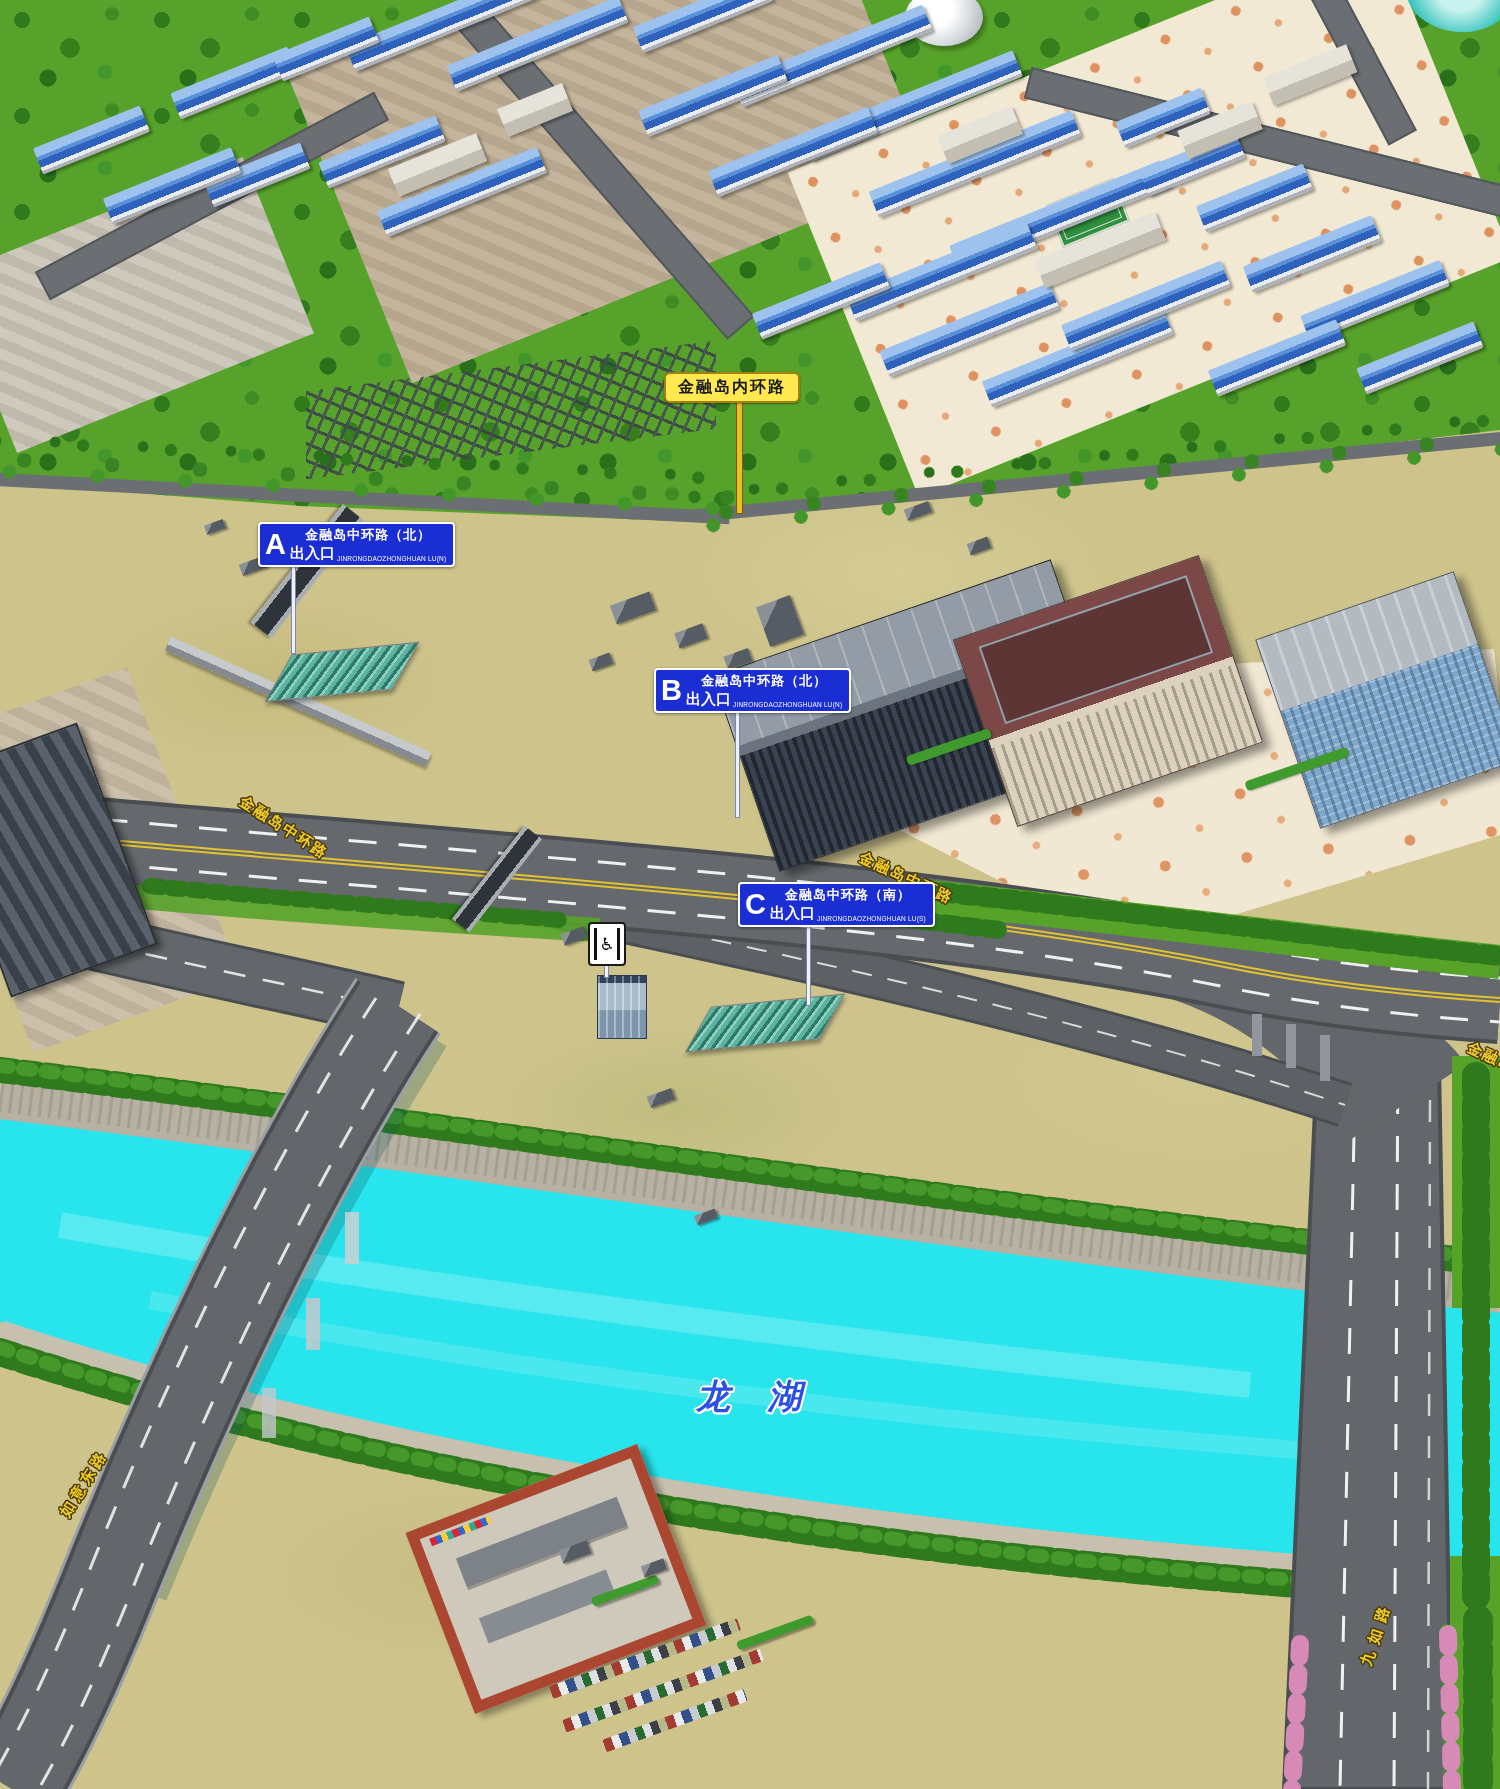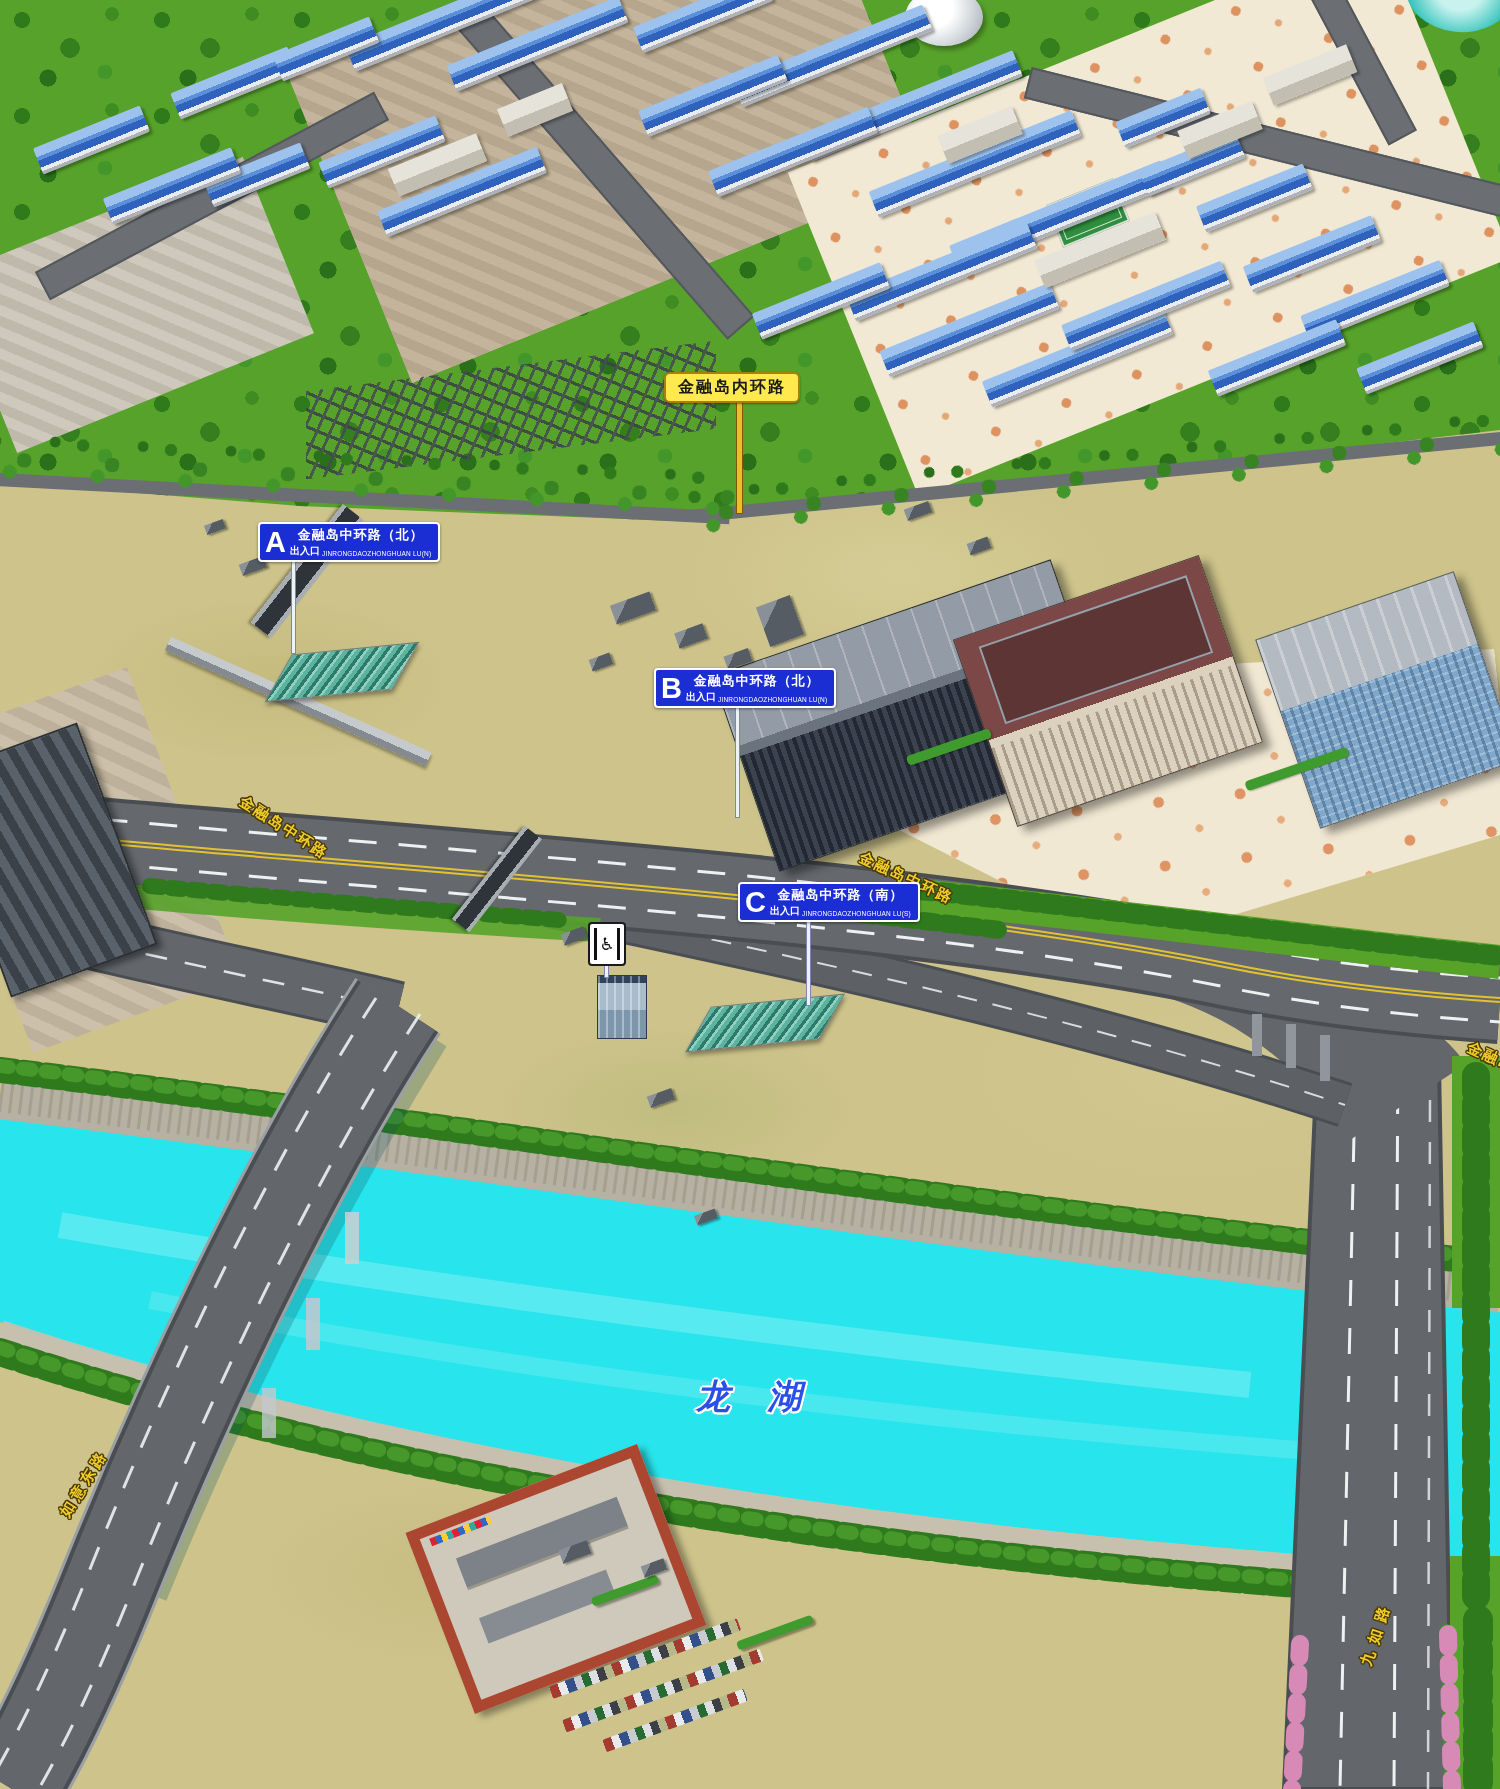--- a/index.html
+++ b/index.html
@@ -115,21 +115,21 @@
   .cars{position:absolute;height:13px;z-index:5;transform:rotate(-20deg);border-radius:2px;
     background:repeating-linear-gradient(90deg,#a33b30 0 9px,#e8eaec 9px 17px,#33508a 17px 26px,#c8ccd0 26px 34px,#276b32 34px 42px,#dddfe2 42px 50px,#3c4046 50px 58px,#b7b98a 58px 66px);}
   .bench{position:absolute;height:9px;background:#3f9b2d;border-radius:4px;z-index:5;transform:rotate(-20deg);box-shadow:2px 3px 2px rgba(0,0,0,.35);}
   
   .esign{position:absolute;display:flex;align-items:center;gap:4px;background:#1b2ed4;border:2px solid #fff;
     border-radius:4px;padding:2px 7px 2px 5px;color:#fff;box-shadow:0 1px 3px rgba(0,0,0,.45);z-index:20;}
   .esign .letter{font-size:29px;font-weight:bold;line-height:1;}
   .esign .col{display:flex;flex-direction:column;align-items:center;}
   .esign .cn{font-size:13px;font-weight:bold;letter-spacing:1px;white-space:nowrap;}
   .esign .row{display:flex;align-items:flex-end;gap:2px;}
-  .esign .suffix{font-size:10px;font-weight:bold;}
+  .esign .suffix{font-size:15px;font-weight:bold;}
   .esign .en{font-size:6.5px;letter-spacing:.2px;white-space:nowrap;padding-bottom:1px;}
   .ysign{position:absolute;background:#ffe94f;border:2px solid #a5800e;border-radius:6px;padding:3px 12px;
     font-size:16px;font-weight:bold;color:#1a1a1a;letter-spacing:2px;z-index:20;box-shadow:0 1px 2px rgba(0,0,0,.4);white-space:nowrap;}
   .pole{position:absolute;width:3px;background:#eef2f6;border:1px solid #7b87b0;z-index:12;}
   .ypole{position:absolute;width:5px;background:#edbe26;border:1px solid #7c5a00;z-index:12;}
   .rlabel{position:absolute;color:#f2ce2a;font-weight:bold;font-size:15px;letter-spacing:2px;white-space:nowrap;z-index:15;
     text-shadow:1px 1px 0 #4a3a06,-1px -1px 0 #4a3a06,1px -1px 0 #4a3a06,-1px 1px 0 #4a3a06,1.5px 0 0 #4a3a06,-1.5px 0 0 #4a3a06,0 1.5px 0 #4a3a06,0 -1.5px 0 #4a3a06;}
   .lake-label{position:absolute;left:696px;top:1374px;color:#2b50e6;font-style:italic;font-weight:bold;font-size:34px;
     letter-spacing:14px;z-index:15;white-space:nowrap;
     text-shadow:2px 0 #fff,-2px 0 #fff,0 2px #fff,0 -2px #fff,1.5px 1.5px #fff,-1.5px -1.5px #fff,1.5px -1.5px #fff,-1.5px 1.5px #fff;}

